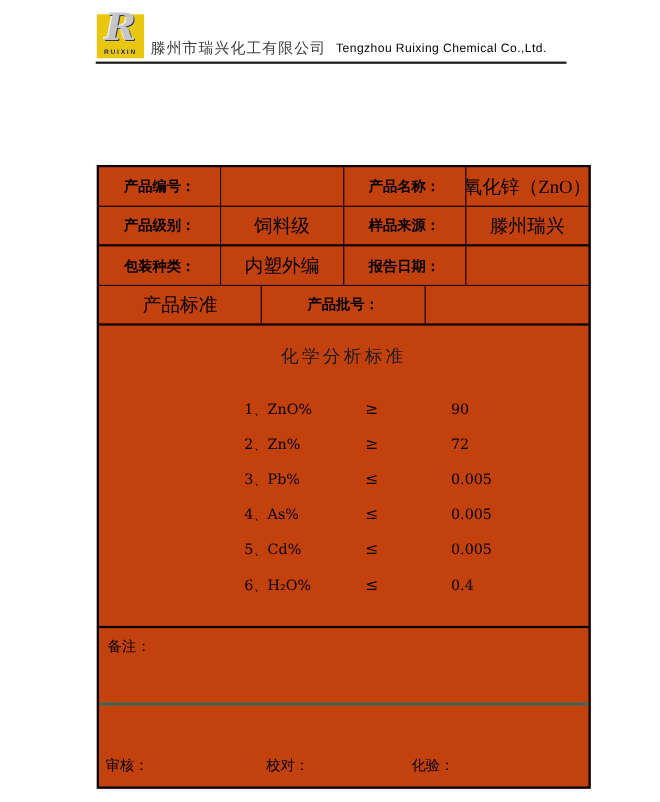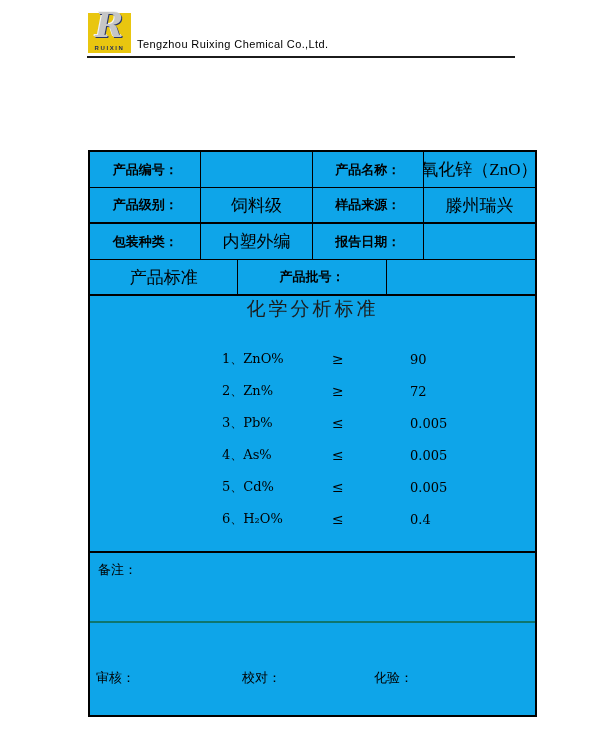--- a/index.html
+++ b/index.html
@@ -46,41 +46,41 @@
   
   .doc-title {
     position:absolute; left:0; top:90px; width:600px; text-align:center;
     font-family:"Liberation Sans","DejaVu Sans",sans-serif;
     font-weight:700; font-size:23px; letter-spacing:3px; color:#000;
   }
 
   
   .sheet {
     position:absolute; left:88px; top:150px; width:449px; height:567px;
-    border:2px solid #000; background:#0ea5e9;
+    border:2px solid #000; background:#c2410c;
   }
   .info-row { display:flex; width:100%; height:36px; border-bottom:1px solid #000; }
   .info-row.thick { border-bottom-width:2px; }
   .info-row .cell {
     flex:1 1 25%; display:flex; align-items:center; justify-content:center;
     border-right:1px solid #000; overflow:hidden; white-space:nowrap;
   }
   .info-row .cell:last-child { border-right:none; }
   .cell.label {
     font-family:"Liberation Sans","DejaVu Sans",sans-serif;
     font-weight:700; font-size:13px;
   }
   .cell.value {
     font-family:"Liberation Serif","DejaVu Serif",serif; font-size:17px;
   }
 
   .chem { height:257px; border-bottom:2px solid #000; }
   .chem-heading {
-    text-align:center;
-    font-size:19px; letter-spacing:3px; color:#1c1c1c;
+    margin-top:18px; text-align:center;
+    font-size:16px; letter-spacing:3px; color:#1c1c1c;
   }
   .chem-list { margin-top:21px; }
   .chem-item {
     height:32px; display:flex; align-items:center; padding-left:132px;
     font-family:"DejaVu Serif","Liberation Serif",serif; font-size:13px;
   }
   .chem-name { width:110px; }
   .chem-op   { width:78px; font-size:14px; }
   .chem-val  { }
 
@@ -97,20 +97,21 @@
 </head>
 <body>
 
 <div class="page">
 
   <div class="logo">
     <span class="logo-r">R</span>
     <span class="logo-band">RUIXIN</span>
   </div>
   <div class="company-line">
+    <span class="company-cn">滕州市瑞兴化工有限公司</span>
     <span class="company-en">Tengzhou Ruixing Chemical Co.,Ltd.</span>
   </div>
   <div class="header-rule"></div>
 
 
   <div class="sheet">
 
     <div class="info-row">
       <div class="cell label">产品编号：</div>
       <div class="cell value"></div>

